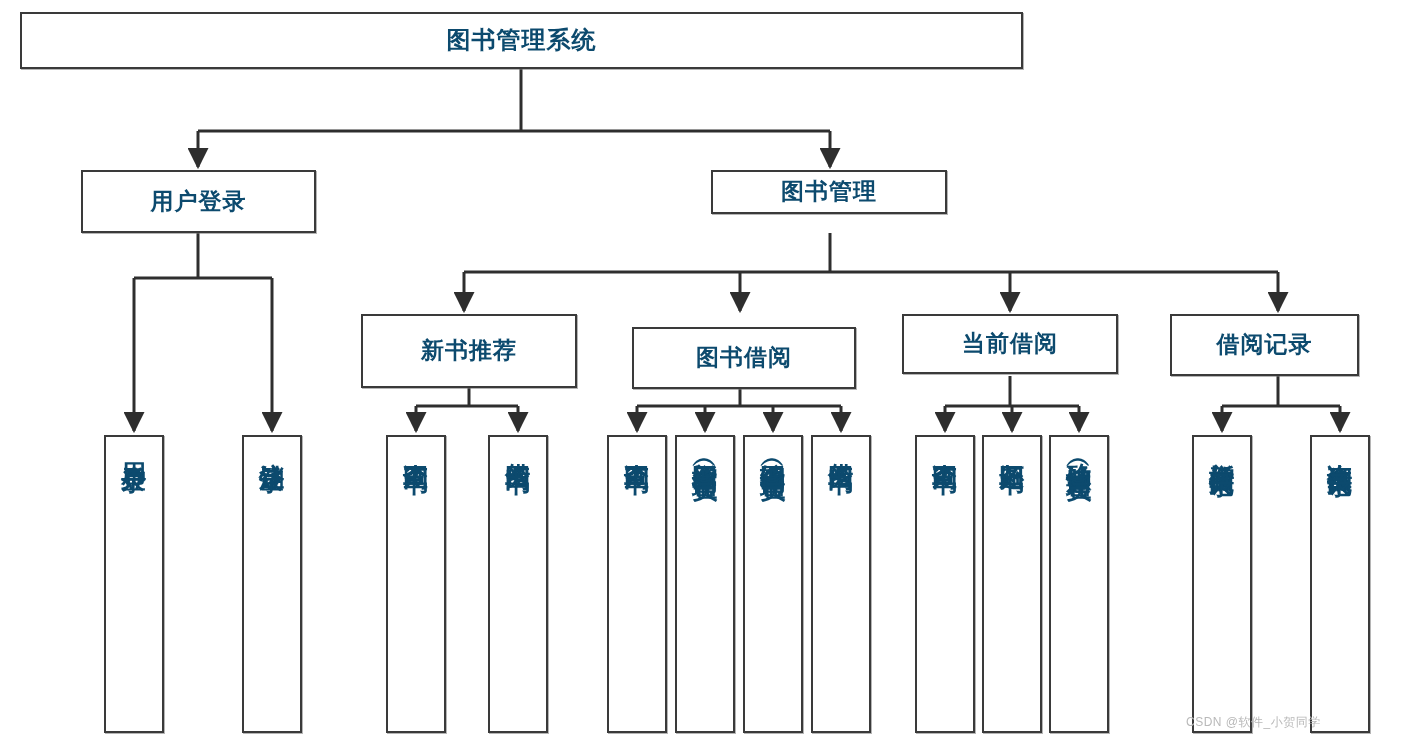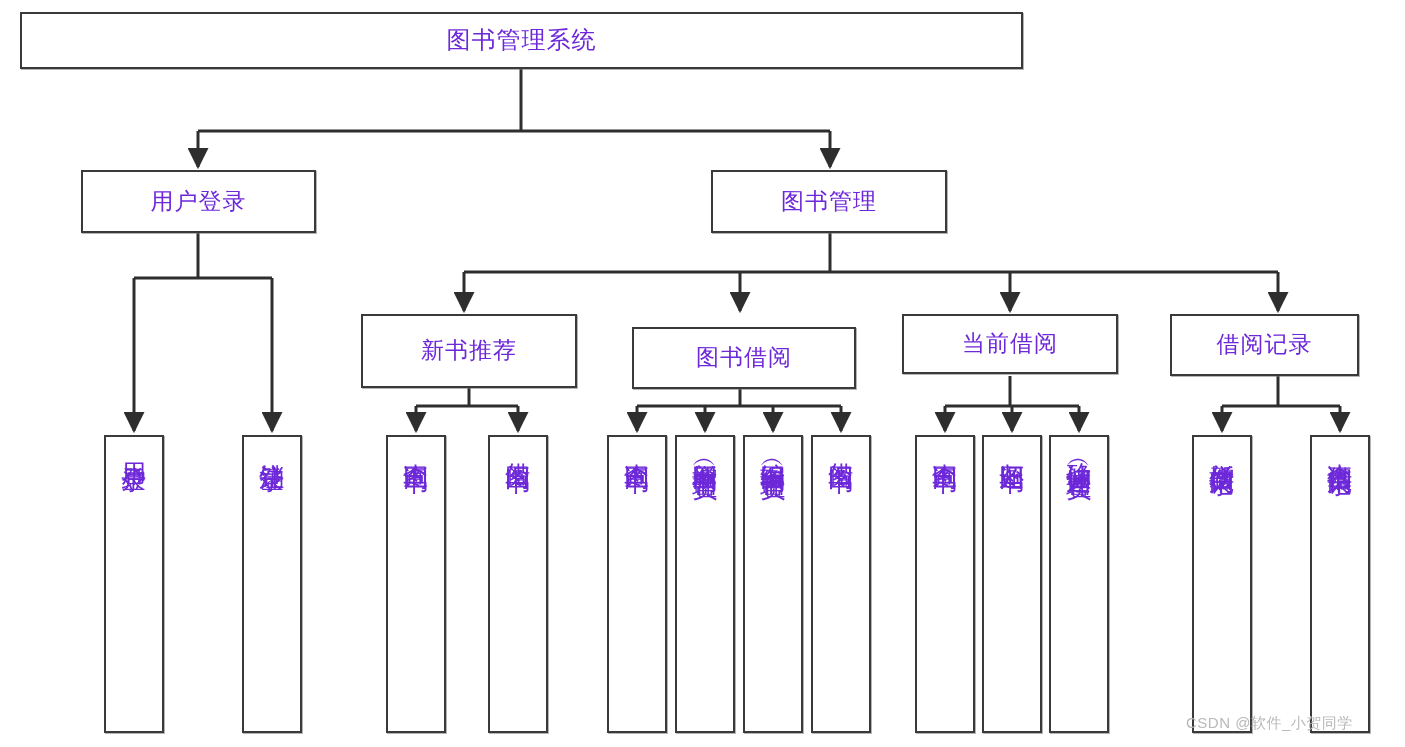--- a/index.html
+++ b/index.html
@@ -27,22 +27,23 @@
     pointer-events: none;
   }
   .node {
     position: absolute;
     box-sizing: border-box;
     border: 2px solid #3a3a3a;
     background: #ffffff;
     display: flex;
     align-items: center;
     justify-content: center;
-    color: #6d28d9;
+    color: #0c4a6e;
     box-shadow: 1px 1px 0 0 rgba(120,120,120,0.55);
+    font-weight: bold;
   }
   .node .label {
     display: block;
     line-height: 1.18;
     letter-spacing: 1px;
     white-space: pre-wrap;
     text-align: center;
   }
   .node.horizontal .label {
     font-size: 23px;
@@ -64,21 +65,21 @@
     white-space: pre;
     max-height: 292px;
   }
   .node.vertical.tall .label {
     max-height: 290px;
   }
   #watermark {
     position: absolute;
     left: 1186px;
     top: 714px;
-    font-size: 15px;
+    font-size: 12px;
     color: #b9b9b9;
     letter-spacing: 0.5px;
     white-space: nowrap;
     font-family: "Liberation Sans", "DejaVu Sans", sans-serif;
   }
 </style>
 </head>
 <body>
 
 <div id="diagram-root">
@@ -133,21 +134,21 @@
     </g>
   </svg>
 
   <div class="node root horizontal" style="left:20px; top:12px; width:1003px; height:57px;">
     <span class="label">图书管理系统</span>
   </div>
 
   <div class="node horizontal" style="left:81px; top:170px; width:235px; height:63px;">
     <span class="label">用户登录</span>
   </div>
-  <div class="node horizontal" style="left:711px; top:170px; width:236px; height:63px;">
+  <div class="node horizontal" style="left:711px; top:170px; width:236px; height:44px;">
     <span class="label">图书管理</span>
   </div>
 
   <div class="node horizontal" style="left:361px; top:314px; width:216px; height:74px;">
     <span class="label">新书推荐</span>
   </div>
   <div class="node horizontal" style="left:632px; top:327px; width:224px; height:62px;">
     <span class="label">图书借阅</span>
   </div>
   <div class="node horizontal" style="left:902px; top:314px; width:216px; height:60px;">

